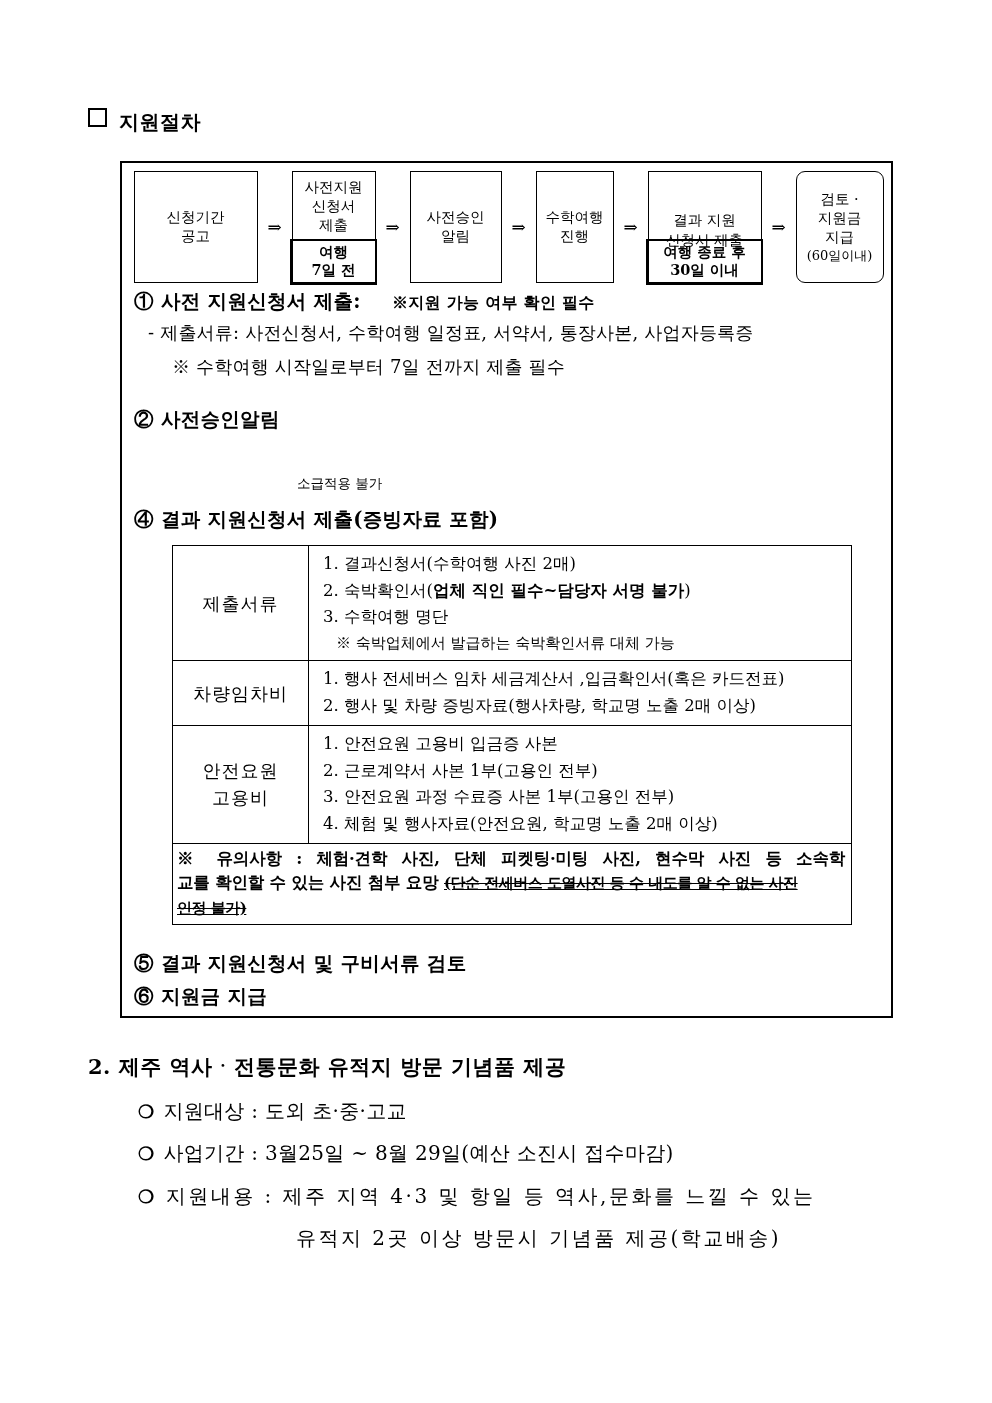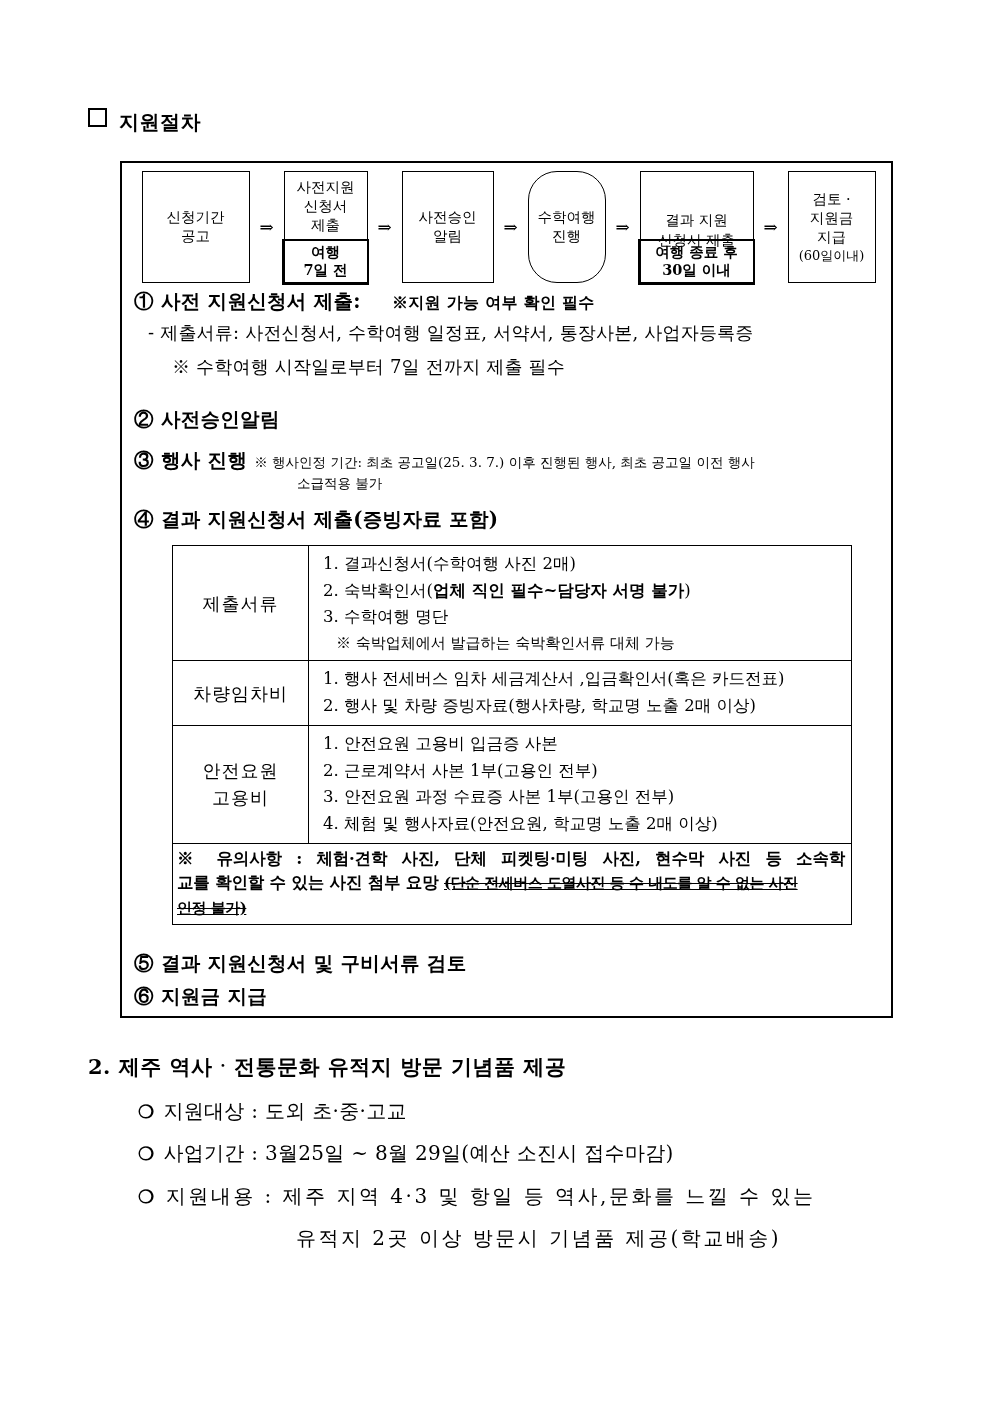--- a/index.html
+++ b/index.html
@@ -72,26 +72,26 @@
     flex-direction: column;
     justify-content: center;
     align-items: center;
     font-size: 14.5px;
     line-height: 1.32;
     text-align: center;
     white-space: nowrap;
     height: 112px;
     background: #fff;
   }
-  .fbox.w1 { width: 108px; text-align: center; }
+  .fbox.w1 { width: 124px; text-align: center; }
   .fbox.w2 { width: 84px; justify-content: flex-start; padding-top: 6px; }
   .fbox.w3 { width: 92px; }
-  .fbox.w4 { width: 78px; border-radius: 29px; }
+  .fbox.w4 { width: 78px; }
   .fbox.w5 { width: 114px; justify-content: center; padding-top: 7px; }
-  .fbox.w6 { width: 88px; }
+  .fbox.w6 { width: 88px; border-radius: 9px; }
   .fbox .sub {
     border-top: 2.5px solid #000;
     border-left: 2.5px solid #000;
     border-right: 2.5px solid #000;
     border-bottom: 2.5px solid #000;
     font-weight: bold;
     font-size: 14.5px;
     line-height: 1.25;
     width: calc(100% + 3px);
     margin-left: -1.5px;
@@ -302,27 +302,20 @@
       <div class="ln sub-ln">※ 수학여행 시작일로부터 7일 전까지 제출 필수</div>
     </div>
 
     <div class="blk" style="top:243px;">
       <div class="ln item-hd">
         <span>②</span>
         <span>사전승인알림</span>
       </div>
     </div>
 
-    <div class="blk" style="top:284px;">
-      <div class="ln item-hd">
-        <span>③</span>
-        <span>행사 진행</span>
-        <span class="tiny">※ 행사인정 기간: 최초 공고일(25. 3. 7.) 이후 진행된 행사, 최초 공고일 이전 행사</span>
-      </div>
-    </div>
     <div class="blk" style="top:312px;left:175px;">
       <div class="ln tiny">소급적용 불가</div>
     </div>
 
     <div class="blk" style="top:343px;">
       <div class="ln item-hd">
         <span>④</span>
         <span>결과 지원신청서 제출(증빙자료 포함)</span>
       </div>
     </div>

